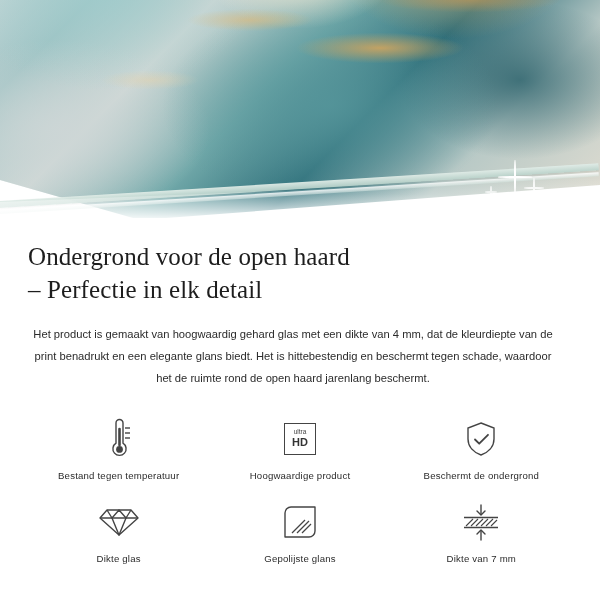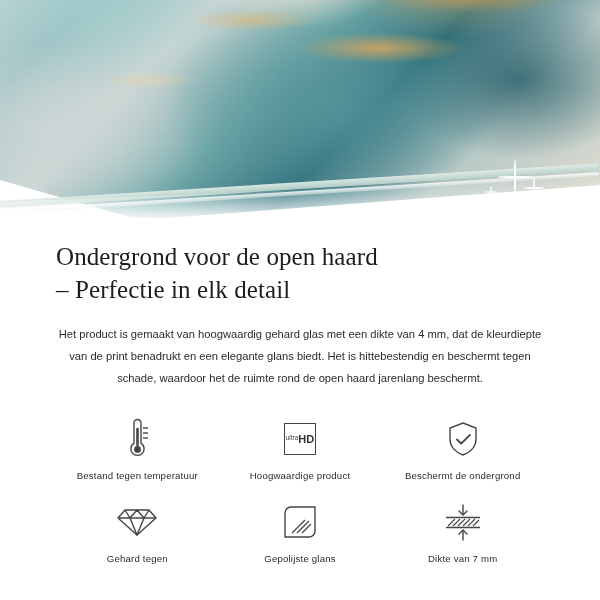--- a/index.html
+++ b/index.html
@@ -115,21 +115,21 @@
     transform: translateY(-50%);
     border-radius: 40%;
     filter: blur(0.6px);
   }
   .sparkle-1 { left: 498px; top: 160px; width: 34px; height: 34px; }
   .sparkle-2 { left: 524px; top: 178px; width: 20px; height: 20px; opacity: 0.85; }
   .sparkle-3 { left: 485px; top: 186px; width: 12px; height: 12px; opacity: 0.7; }
 
   
   .content {
-    padding: 0 56px;
+    padding: 0 28px;
   }
   .headline {
     margin: 22px 0 0 0;
     font-family: "Liberation Serif", serif;
     font-size: 25px;
     line-height: 1.32;
     font-weight: 400;
     color: #1d1d1d;
     letter-spacing: 0.1px;
   }
@@ -208,21 +208,21 @@
             <line x1="26" y1="11" x2="31" y2="11"></line>
             <line x1="26" y1="16" x2="31" y2="16"></line>
             <line x1="26" y1="21" x2="31" y2="21"></line>
           </svg>
         </div>
         <div class="feature-label">Bestand tegen temperatuur</div>
       </div>
 
       <div class="feature">
         <div class="feature-icon">
-          <div style="border:1.4px solid #444; width:30px; height:30px; display:flex; flex-direction:row; align-items:center; justify-content:center; line-height:1;">
+          <div style="border:1.4px solid #444; width:30px; height:30px; display:flex; flex-direction:column; align-items:center; justify-content:center; line-height:1;">
             <span style="font-size:6.5px; color:#444;">ultra</span>
             <span style="font-size:11px; font-weight:bold; color:#333; margin-top:1px;">HD</span>
           </div>
         </div>
         <div class="feature-label">Hoogwaardige product</div>
       </div>
 
       <div class="feature">
         <div class="feature-icon">
           <svg width="36" height="40" viewBox="0 0 36 40" fill="none" stroke="#444" stroke-width="1.4">
@@ -235,21 +235,21 @@
 
       <div class="feature">
         <div class="feature-icon">
           <svg width="42" height="36" viewBox="0 0 42 36" fill="none" stroke="#444" stroke-width="1.4" stroke-linejoin="round">
             <path d="M9 6 h24 l7 8 -19 17 -19 -17z"></path>
             <path d="M2 14 h38"></path>
             <path d="M9 6 l5 8 7-8 7 8 5-8"></path>
             <path d="M14 14 l7 17 7-17"></path>
           </svg>
         </div>
-        <div class="feature-label">Gehard tegen</div>
+        <div class="feature-label">Dikte glas</div>
       </div>
 
       <div class="feature">
         <div class="feature-icon">
           <svg width="34" height="34" viewBox="0 0 34 34" fill="none" stroke="#444" stroke-width="1.4">
             <path d="M2 32 V8 a6 6 0 0 1 6 -6 h24 v24 a6 6 0 0 1 -6 6 H2z" stroke-linejoin="round"></path>
             <line x1="9" y1="28" x2="22" y2="15" stroke-width="1.2"></line>
             <line x1="14" y1="28" x2="26" y2="16" stroke-width="1.2"></line>
             <line x1="19" y1="28" x2="28" y2="19" stroke-width="1.2"></line>
           </svg>

